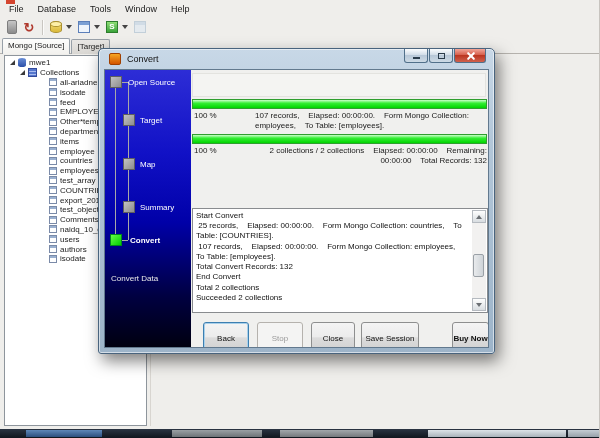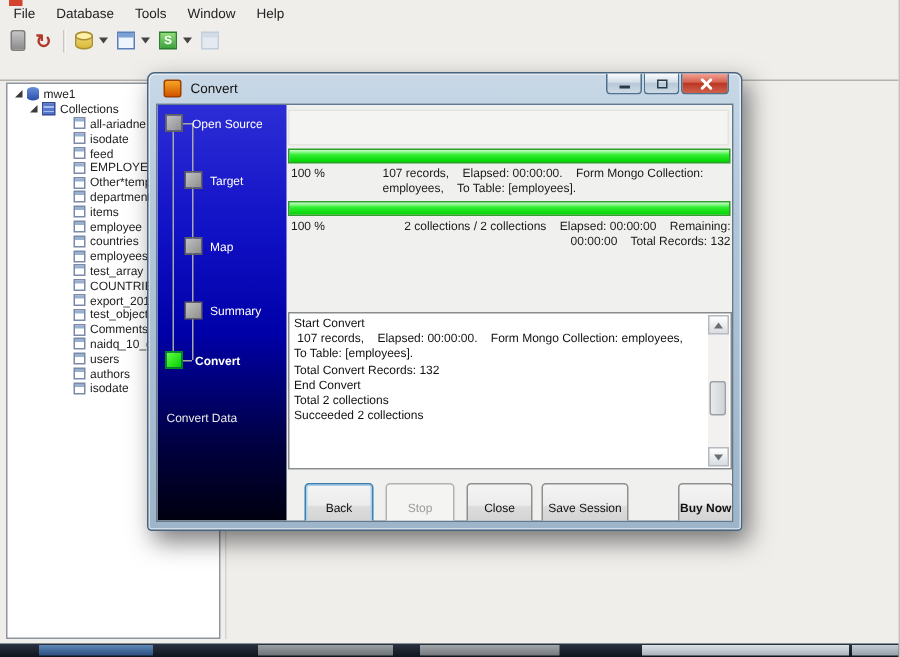--- a/index.html
+++ b/index.html
@@ -121,20 +121,24 @@
     <span class="tbi">
         <span class="icon-sql">S</span>
       </span>
     <span class="dd"></span>
     <span class="tbi">
         <span class="icon-table"></span>
       </span>
   </div>
 
   <div class="tabline"></div>
+  <div class="tabs">
+    <div class="tab active">Mongo [Source]</div>
+    <div class="tab inactive">[Target]</div>
+  </div>
 
   <div class="tree-panel">
     <div class="tree-row row-root">
       <span class="exp"></span>
       <span class="node-db"></span>
       <span>mwe1</span>
     </div>
     <div class="tree-row row-collections">
       <span class="exp"></span>
       <span class="node-stack"></span>
@@ -264,20 +268,21 @@
       <div class="ptext pct1">100 %</div>
       <div class="ptext ptxt1">107 records,    Elapsed: 00:00:00.    Form Mongo Collection: employees,    To Table: [employees].</div>
       <div class="pbar pbar2"></div>
       <div class="ptext pct2">100 %</div>
       <div class="ptext ptxt2">2 collections / 2 collections    Elapsed: 00:00:00    Remaining: 00:00:00    Total Records: 132</div>
 
       <div class="output-label">Output</div>
       <div class="output-box">
         <div class="output-lines">
             <div class="out-line">Start Convert</div>
+            <div class="out-line"> 25 records,    Elapsed: 00:00:00.    Form Mongo Collection: countries,    To Table: [COUNTRIES].</div>
             <div class="out-line"> 107 records,    Elapsed: 00:00:00.    Form Mongo Collection: employees,    To Table: [employees].</div>
             <div class="out-line">Total Convert Records: 132</div>
             <div class="out-line">End Convert</div>
             <div class="out-line">Total 2 collections</div>
             <div class="out-line">Succeeded 2 collections</div>
           </div>
         <div class="scrollbar">
           <div class="sb-btn sb-up">
               <span class="arr-up"></span>
             </div>

